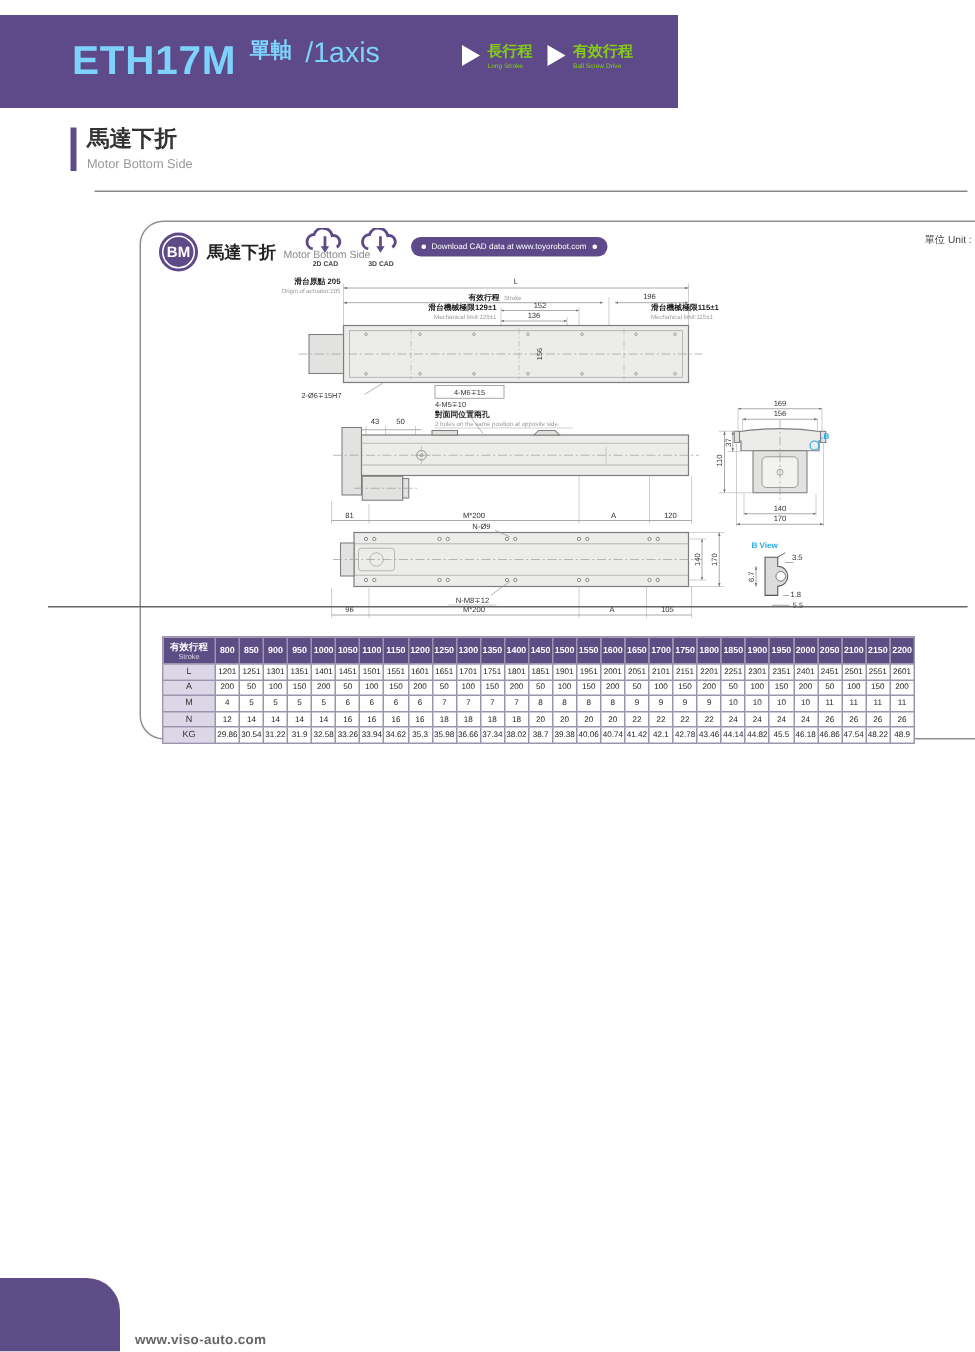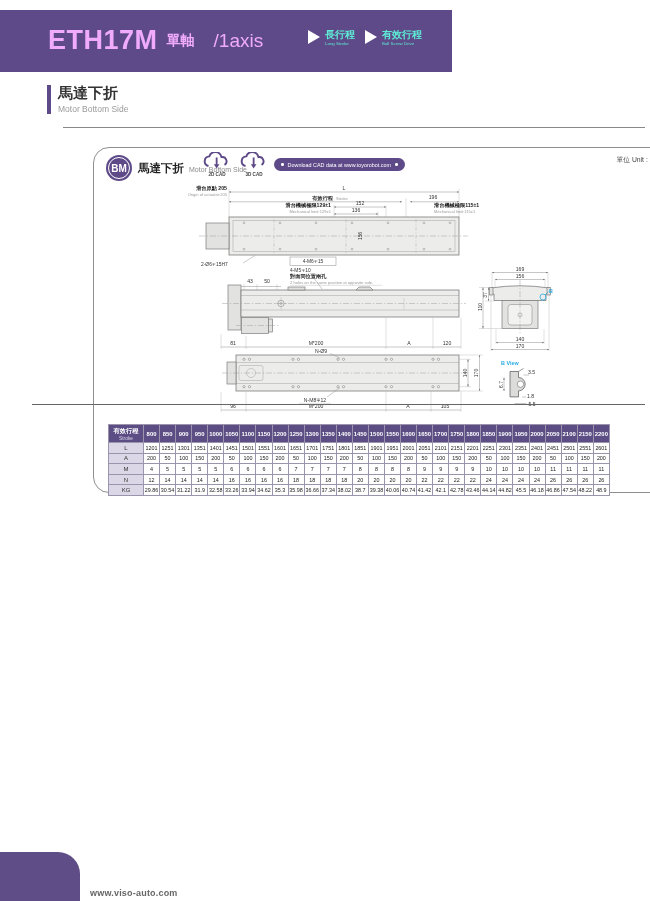--- a/index.html
+++ b/index.html
@@ -2,26 +2,26 @@
 <html><head>
 <meta charset="utf-8">
 <style>
   html,body{margin:0;padding:0;background:#fff;}
   body{width:650px;height:901px;position:relative;overflow:hidden;
        font-family:"Liberation Sans","DejaVu Sans",sans-serif;color:#222;}
   .abs{position:absolute;}
 
   
   .banner{left:0;top:10px;width:452px;height:62px;background:#5e4a88;}
-  .banner-title{position:absolute;left:48px;top:15px;display:flex;align-items:center;color:#f0abfc;}
+  .banner-title{position:absolute;left:48px;top:15px;display:flex;align-items:flex-start;color:#7dd3fc;}
   .model{font-size:27px;font-weight:bold;letter-spacing:.5px;}
   .axis-zh{font-size:14px;font-weight:bold;margin-left:9px;}
-  .axis-en{font-size:19px;font-weight:normal;margin-left:19px;}
+  .axis-en{font-size:19px;font-weight:normal;margin-left:9px;}
   .badges{position:absolute;left:308px;top:19px;display:flex;gap:10px;}
-  .badge{display:flex;align-items:center;gap:5px;color:#5eead4;}
+  .badge{display:flex;align-items:center;gap:5px;color:#84cc16;}
   .tri{width:0;height:0;border-top:7px solid transparent;border-bottom:7px solid transparent;border-left:12px solid #fff;}
   .badge-zh{font-size:10px;font-weight:bold;line-height:1.15;}
   .badge-en{font-size:4.4px;line-height:1.2;}
 
   
   .sec{left:47px;top:85px;display:flex;}
   .sec-bar{width:4px;height:29px;background:#5e4a88;margin-right:7px;}
   .sec-zh{font-size:15px;font-weight:bold;color:#333;line-height:1.1;}
   .sec-en{font-size:8.5px;color:#9a9a9a;margin-top:2px;}
   .rule1{left:63px;top:127px;width:582px;height:0;border-top:1px solid #888;}

